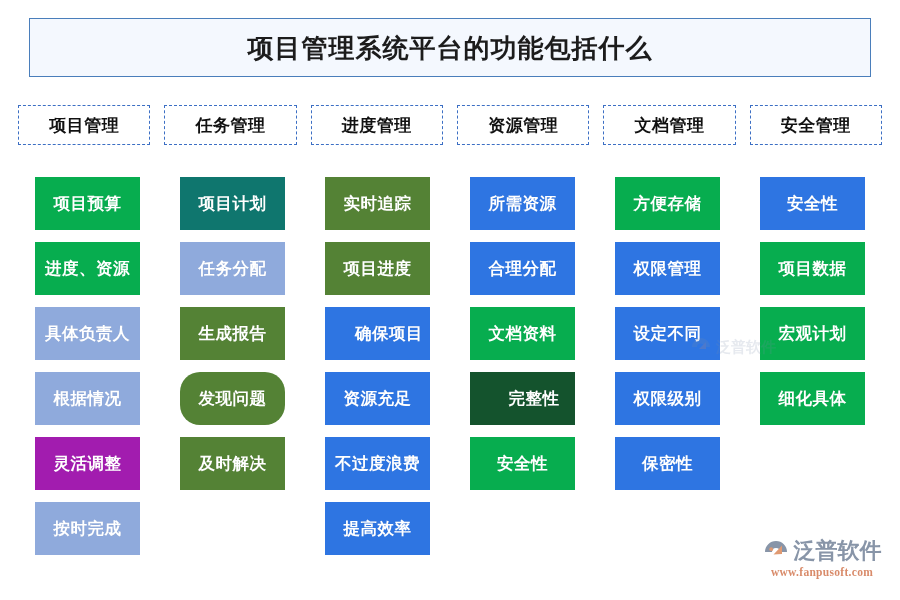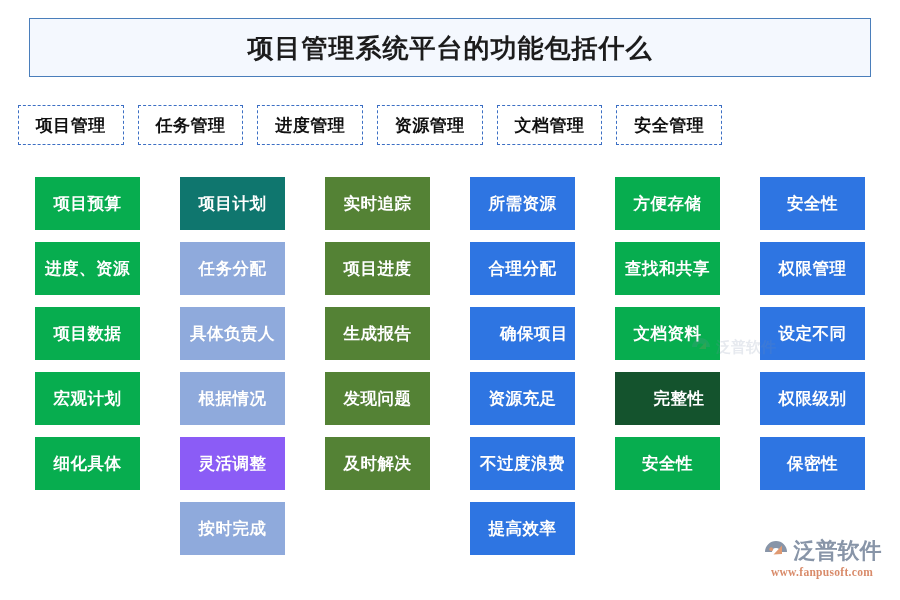--- a/index.html
+++ b/index.html
@@ -35,21 +35,21 @@
     color: #1C1C1C;
     letter-spacing: 1px;
     line-height: 1;
   }
 
   
   #header-row {
     position: absolute;
     left: 18px;
     top: 105px;
-    width: 704px;
+    width: 864px;
     height: 40px;
     display: flex;
     gap: 14px;
   }
   .header-cell {
     flex: 1 1 0;
     box-sizing: border-box;
     border: 1.6px dashed #3C6FC4;
     background: #ffffff;
     display: flex;
@@ -197,23 +197,20 @@
     </div>
     <div class="cell" style="background: rgb(143, 170, 220);">
       <span>任务分配</span>
     </div>
     <div class="cell" style="background: rgb(84, 130, 53);">
       <span>项目进度</span>
     </div>
     <div class="cell" style="background: rgb(46, 117, 226);">
       <span>合理分配</span>
     </div>
-    <div class="cell" style="background: rgb(7, 173, 79);">
-      <span>查找和共享</span>
-    </div>
     <div class="cell" style="background: rgb(46, 117, 226);">
       <span>权限管理</span>
     </div>
     <div class="cell" style="background: rgb(7, 173, 79);">
       <span>项目数据</span>
     </div>
     <div class="cell" style="background: rgb(143, 170, 220);">
       <span>具体负责人</span>
     </div>
     <div class="cell" style="background: rgb(84, 130, 53);">
@@ -227,36 +224,36 @@
     </div>
     <div class="cell" style="background: rgb(46, 117, 226);">
       <span>设定不同</span>
     </div>
     <div class="cell" style="background: rgb(7, 173, 79);">
       <span>宏观计划</span>
     </div>
     <div class="cell" style="background: rgb(143, 170, 220);">
       <span>根据情况</span>
     </div>
-    <div class="cell" style="background: rgb(84, 130, 53);">
+    <div class="cell" style="background: rgb(84, 130, 53); border-radius: 20px;">
       <span>发现问题</span>
     </div>
     <div class="cell" style="background: rgb(46, 117, 226);">
       <span>资源充足</span>
     </div>
     <div class="cell" style="background: #14532d; padding-left: 23px;">
       <span>完整性</span>
     </div>
     <div class="cell" style="background: rgb(46, 117, 226);">
       <span>权限级别</span>
     </div>
     <div class="cell" style="background: rgb(7, 173, 79);">
       <span>细化具体</span>
     </div>
-    <div class="cell" style="background: #8b5cf6;">
+    <div class="cell" style="background: #a21caf;">
       <span>灵活调整</span>
     </div>
     <div class="cell" style="background: rgb(84, 130, 53);">
       <span>及时解决</span>
     </div>
     <div class="cell" style="background: rgb(46, 117, 226);">
       <span>不过度浪费</span>
     </div>
     <div class="cell" style="background: rgb(7, 173, 79);">
       <span>安全性</span>

